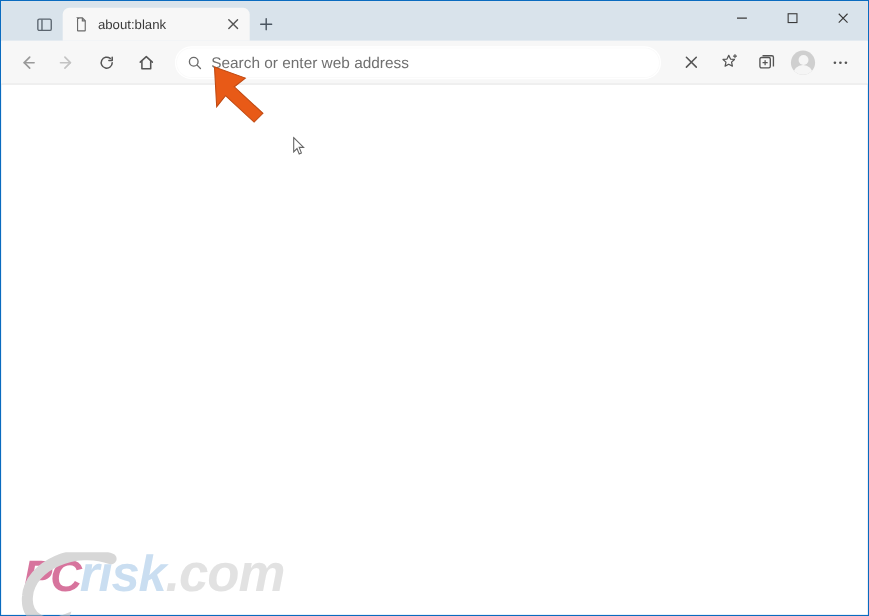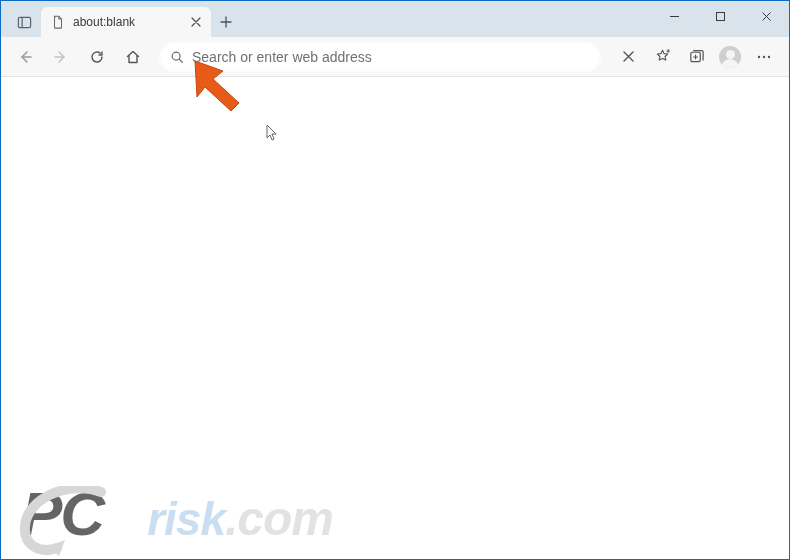--- a/index.html
+++ b/index.html
@@ -24,21 +24,21 @@
     background: #d9e3eb;
     display: flex;
     align-items: flex-start;
     position: relative;
     border-bottom: 0;
   }
   .tab-zone {
     display: flex;
     align-items: flex-end;
     height: 36px;
-    padding-left: 6px;
+    padding-left: 22px;
     flex: 1;
   }
   .tabman {
     width: 34px;
     height: 30px;
     display: flex;
     align-items: center;
     justify-content: center;
     margin-top: 3px;
     color: #4a5560;
@@ -187,32 +187,31 @@
     position: absolute;
     left: 20px;
     bottom: 10px;
     width: 360px;
     opacity: 0.6;
   }
   .watermark .pc {
     font-family: Arial, sans-serif;
     font-weight: bold;
     font-style: italic;
-    font-size: 62px;
-    color: #000000;
+    font-size: 40px;
+    color: #be185d;
     letter-spacing: -2px;
   }
   .watermark .risk {
     font-family: Arial, sans-serif;
     font-weight: bold;
     font-style: italic;
     font-size: 46px;
     color: #a7c9e8;
     letter-spacing: -1px;
-    margin-left: 44px;
   }
   .watermark .dotcom {
     font-family: Arial, sans-serif;
     font-weight: bold;
     font-style: italic;
     font-size: 48px;
     color: #d0d0d0;
     letter-spacing: -1px;
   }
   .watermark .swoosh {

